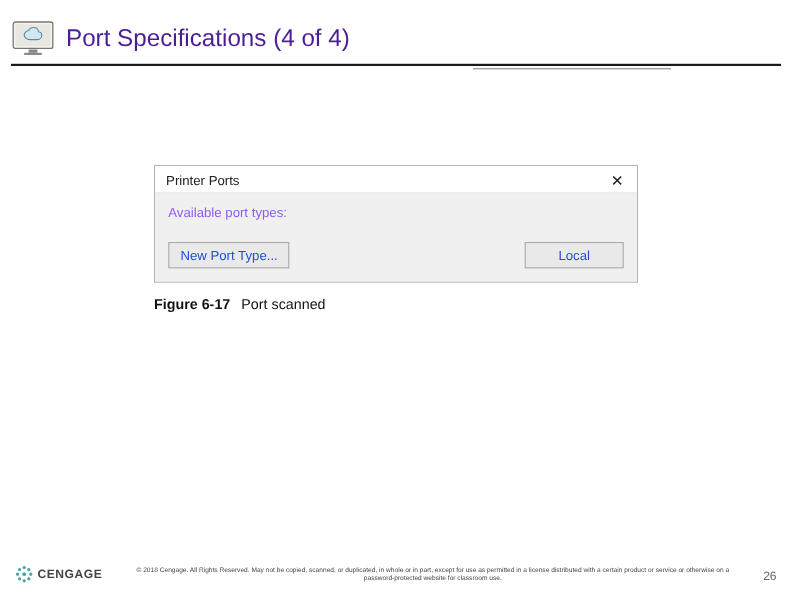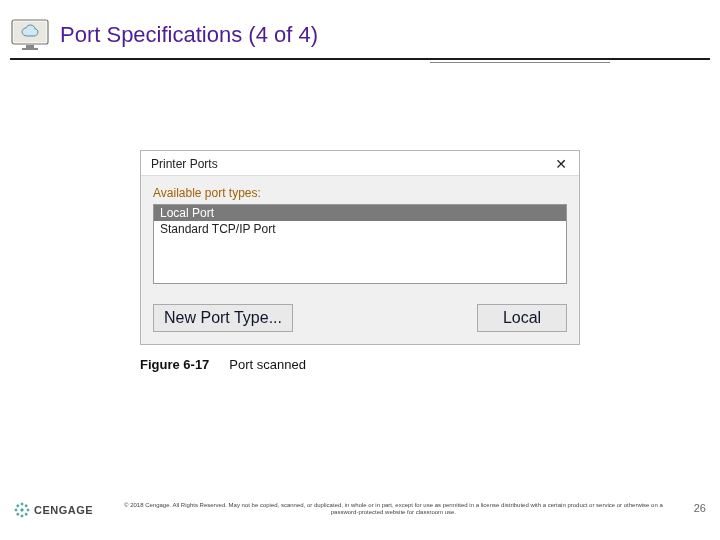--- a/index.html
+++ b/index.html
@@ -69,21 +69,21 @@
     color: #222;
     line-height: 1;
     padding: 0 4px;
   }
   .dialog-body {
     padding: 10px 12px 12px 12px;
     background: #f0f0f0;
   }
   .body-label {
     font-size: 12px;
-    color: #a16207;
+    color: #8b5cf6;
     margin-bottom: 4px;
   }
   .listbox {
     border: 1px solid #999;
     background: #fff;
     height: 80px;
     overflow: hidden;
   }
   .list-item {
     font-size: 12px;
@@ -96,39 +96,40 @@
   }
   .button-row {
     display: flex;
     justify-content: flex-end;
     gap: 8px;
     margin-top: 20px;
   }
   .win-btn {
     min-width: 90px;
     padding: 4px 10px;
-    font-size: 16px;
+    font-size: 12px;
     background: #e9e9e9;
     border: 1px solid #aaa;
-    color: #0f172a;
+    color: #1d4ed8;
     text-align: center;
   }
   .newporttype { margin-right: auto; }
   .figure-caption {
     margin-top: 12px;
     font-size: 13px;
     color: #111;
   }
-  .figure-caption .fig-label { font-weight: 700; margin-right: 20px; }
+  .figure-caption .fig-label { font-weight: 700; margin-right: 10px; }
   .footer {
     position: absolute;
     left: 0;
     right: 0;
-    bottom: 22px;
-    display: flex;
+    bottom: 10px;
+    display: flex;
+    align-items: flex-end;
     padding: 0 14px;
   }
   .brand {
     display: flex;
     align-items: center;
     gap: 4px;
   }
   .brand-burst {
     width: 16px; height: 16px;
     color: #4aa3a3;
@@ -170,24 +171,20 @@
 <div class="title-underline"></div>
 
 <div class="figure-area">
   <div class="dialog">
     <div class="titlebar">
       <span class="titlebar-text">Printer Ports</span>
       <span class="close-x">✕</span>
     </div>
     <div class="dialog-body">
       <div class="body-label">Available port types:</div>
-      <div class="listbox">
-        <div class="list-item selected">Local Port</div>
-        <div class="list-item">Standard TCP/IP Port</div>
-      </div>
       <div class="button-row">
         <button class="win-btn newporttype">New Port Type...</button>
         <button class="win-btn">Local</button>
       </div>
     </div>
   </div>
   <div class="figure-caption">
     <span class="fig-label">Figure 6-17</span><span>Port scanned</span>
   </div>
 </div>

